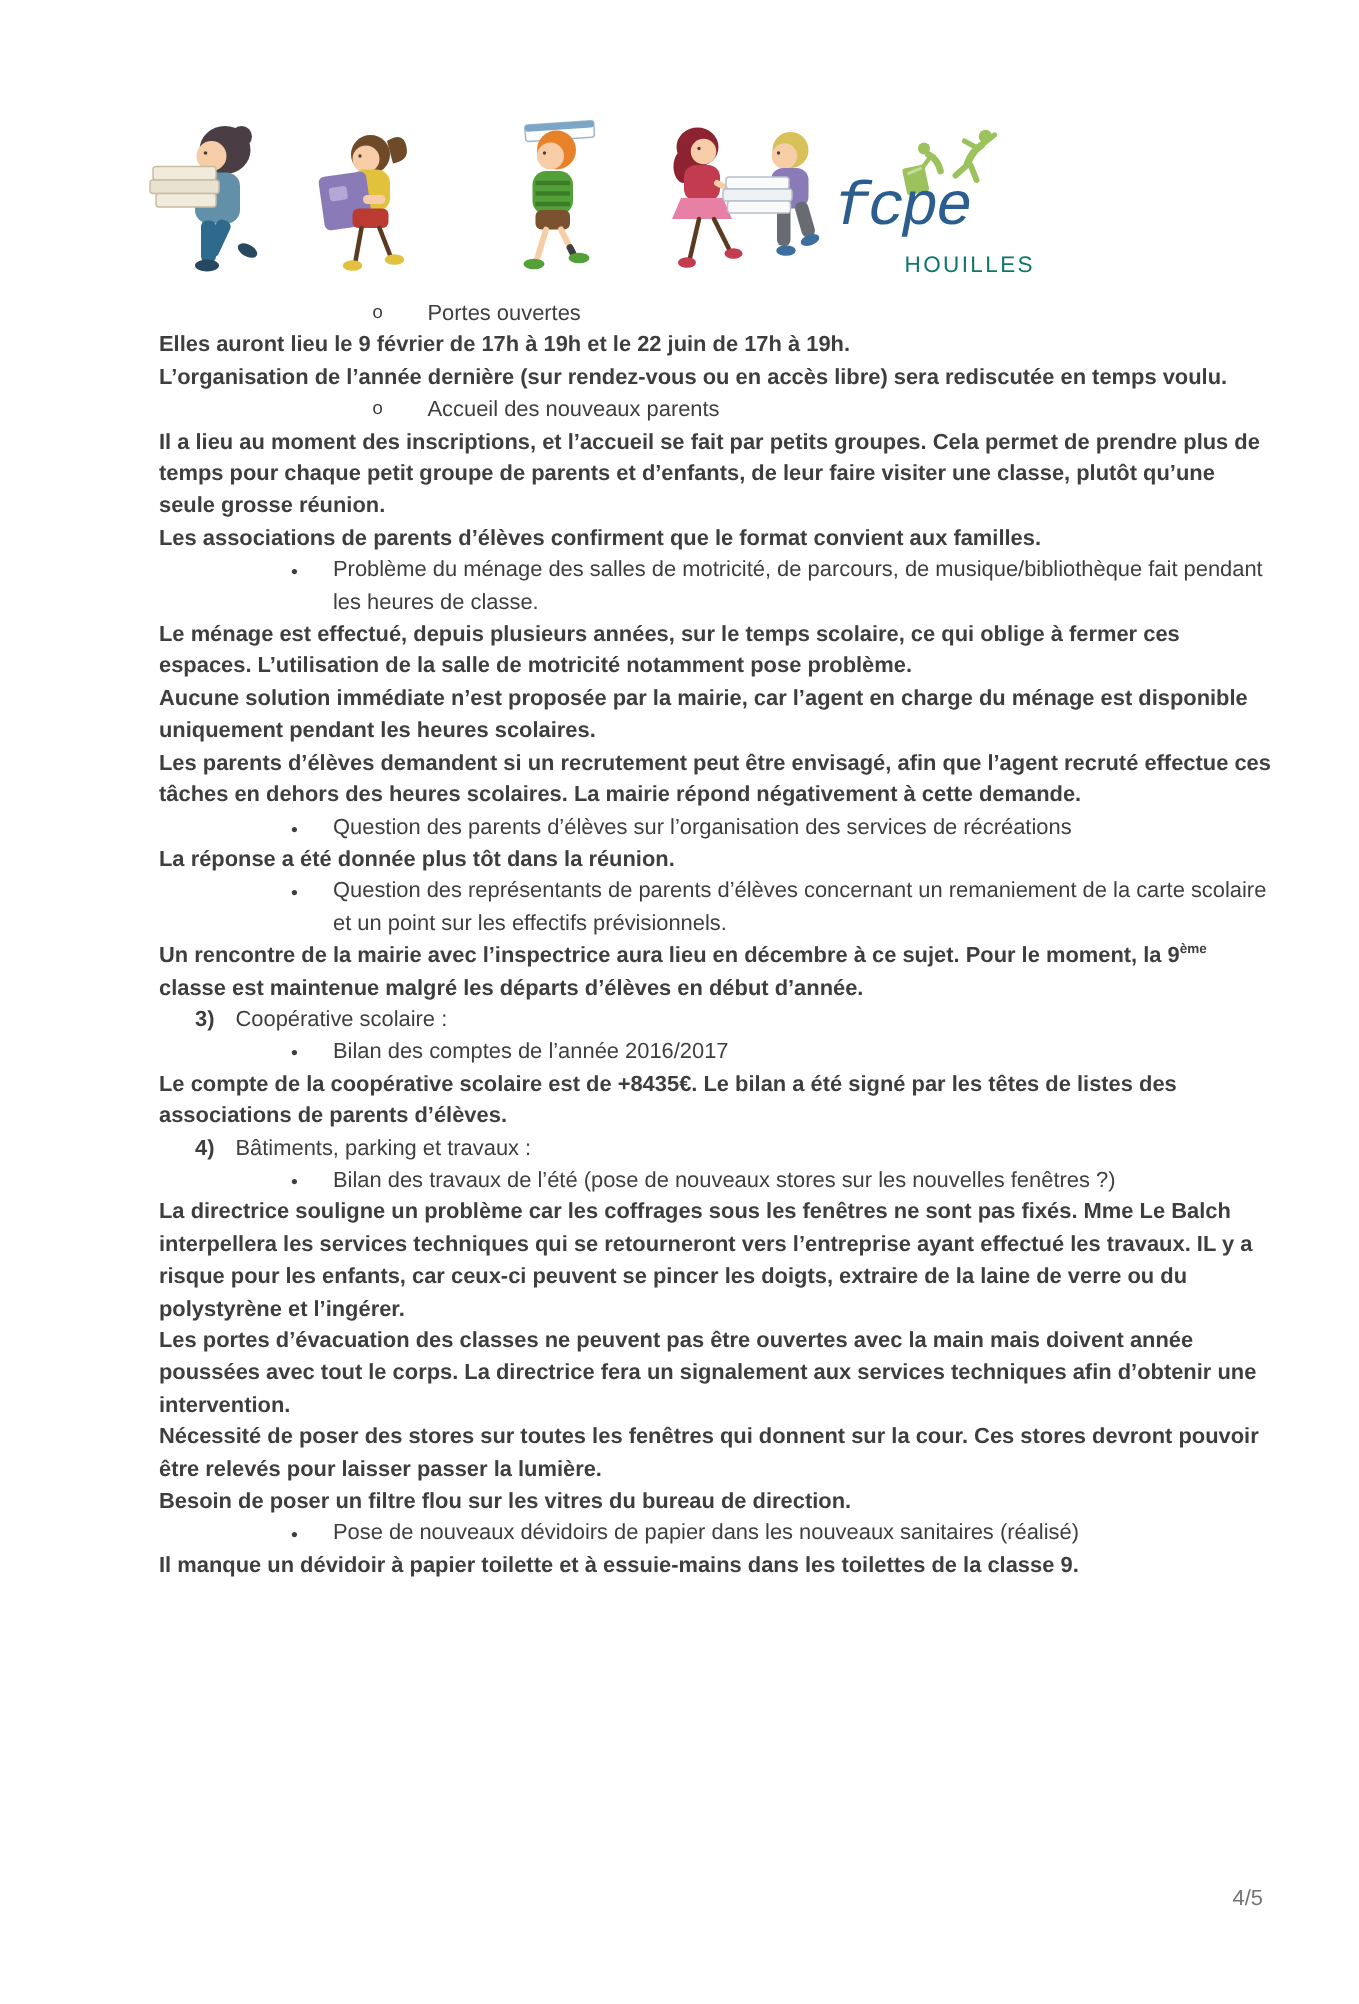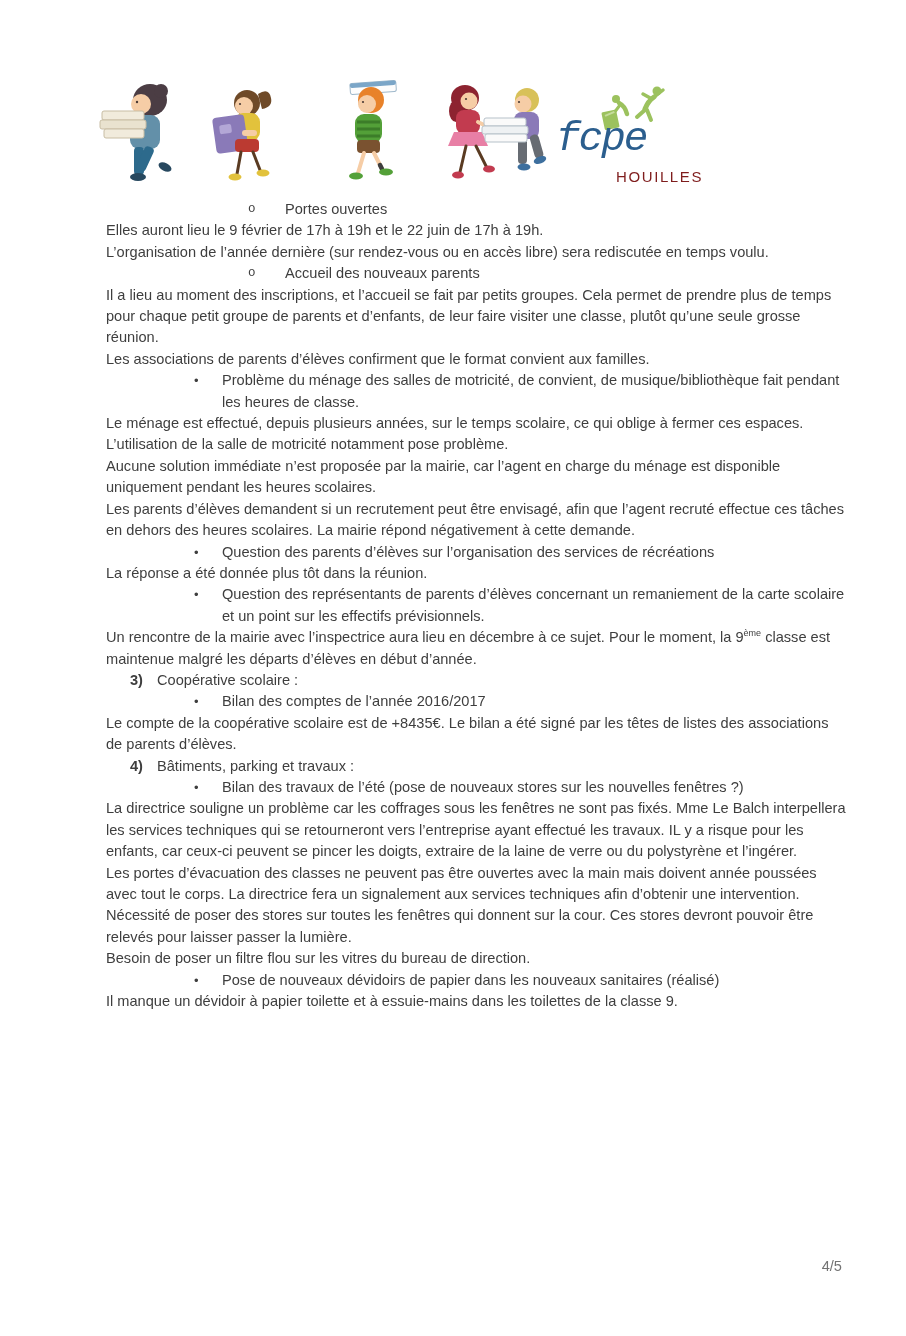--- a/index.html
+++ b/index.html
@@ -28,32 +28,31 @@
     position: absolute; left: 0; top: 30px;
     font-family: Liberation Mono, monospace;
     font-style: italic;
     font-size: 41px; line-height: 50px;
     letter-spacing: -2px;
     color: #2b5e8e;
   }
   .logo-sub {
     position: absolute; left: 47px; top: 84px;
     font-size: 15px; letter-spacing: 1.6px;
-    color: #7f1d1d;
-    margin-left: 13px;
+    color: #0f766e;
   }
   
   .doc-content {
     position: absolute;
     left: 106px; top: 199px; width: 742px;
     font-size: 14.6px;
     line-height: 21.4px;
     color: #3e3e3e;
   }
-  .para { margin: 0; }
+  .para { margin: 0; font-weight: bold; }
   .gap { margin-top: 18px; }
   .li { position: relative; margin: 0; }
   .li .marker { position: absolute; top: 0; }
   .li.disc { padding-left: 116px; }
   .li.disc .marker { left: 88px; font-size: 13px; }
   .li.circ { padding-left: 179px; }
   .li.circ .marker {
     left: 142px;
     font-family: "Liberation Mono", monospace;
     font-size: 12.5px;
@@ -182,21 +181,21 @@
     </div>
   </div>
 
   <div class="doc-content" id="doc-content">
       <div class="li circ"><span class="marker">o</span><span>Portes ouvertes</span></div>
       <div class="para">Elles auront lieu le 9 février de 17h à 19h et le 22 juin de 17h à 19h.</div>
       <div class="para">L’organisation de l’année dernière (sur rendez-vous ou en accès libre) sera rediscutée en temps voulu.</div>
       <div class="gap li circ"><span class="marker">o</span><span>Accueil des nouveaux parents</span></div>
       <div class="para">Il a lieu au moment des inscriptions, et l’accueil se fait par petits groupes. Cela permet de prendre plus de temps pour chaque petit groupe de parents et d’enfants, de leur faire visiter une classe, plutôt qu’une seule grosse réunion.</div>
       <div class="para">Les associations de parents d’élèves confirment que le format convient aux familles.</div>
-      <div class="gap li disc"><span class="marker">•</span><span>Problème du ménage des salles de motricité, de convient, de musique/bibliothèque fait pendant les heures de classe.</span></div>
+      <div class="gap li disc"><span class="marker">•</span><span>Problème du ménage des salles de motricité, de parcours, de musique/bibliothèque fait pendant les heures de classe.</span></div>
       <div class="para">Le ménage est effectué, depuis plusieurs années, sur le temps scolaire, ce qui oblige à fermer ces espaces. L’utilisation de la salle de motricité notamment pose problème.</div>
       <div class="para">Aucune solution immédiate n’est proposée par la mairie, car l’agent en charge du ménage est disponible uniquement pendant les heures scolaires.</div>
       <div class="para">Les parents d’élèves demandent si un recrutement peut être envisagé, afin que l’agent recruté effectue ces tâches en dehors des heures scolaires. La mairie répond négativement à cette demande.</div>
       <div class="gap li disc"><span class="marker">•</span><span>Question des parents d’élèves sur l’organisation des services de récréations</span></div>
       <div class="para">La réponse a été donnée plus tôt dans la réunion.</div>
       <div class="gap li disc"><span class="marker">•</span><span>Question des représentants de parents d’élèves concernant un remaniement de la carte scolaire et un point sur les effectifs prévisionnels.</span></div>
       <div class="para"><span>Un rencontre de la mairie avec l’inspectrice aura lieu en décembre à ce sujet. Pour le moment, la 9</span><sup>ème</sup><span> classe est maintenue malgré les départs d’élèves en début d’année.</span></div>
       <div class="gap heading"><span class="num">3)</span><span class="title">Coopérative scolaire</span><span> :</span></div>
       <div class="li disc"><span class="marker">•</span><span>Bilan des comptes de l’année 2016/2017</span></div>
       <div class="para">Le compte de la coopérative scolaire est de +8435€. Le bilan a été signé par les têtes de listes des associations de parents d’élèves.</div>

